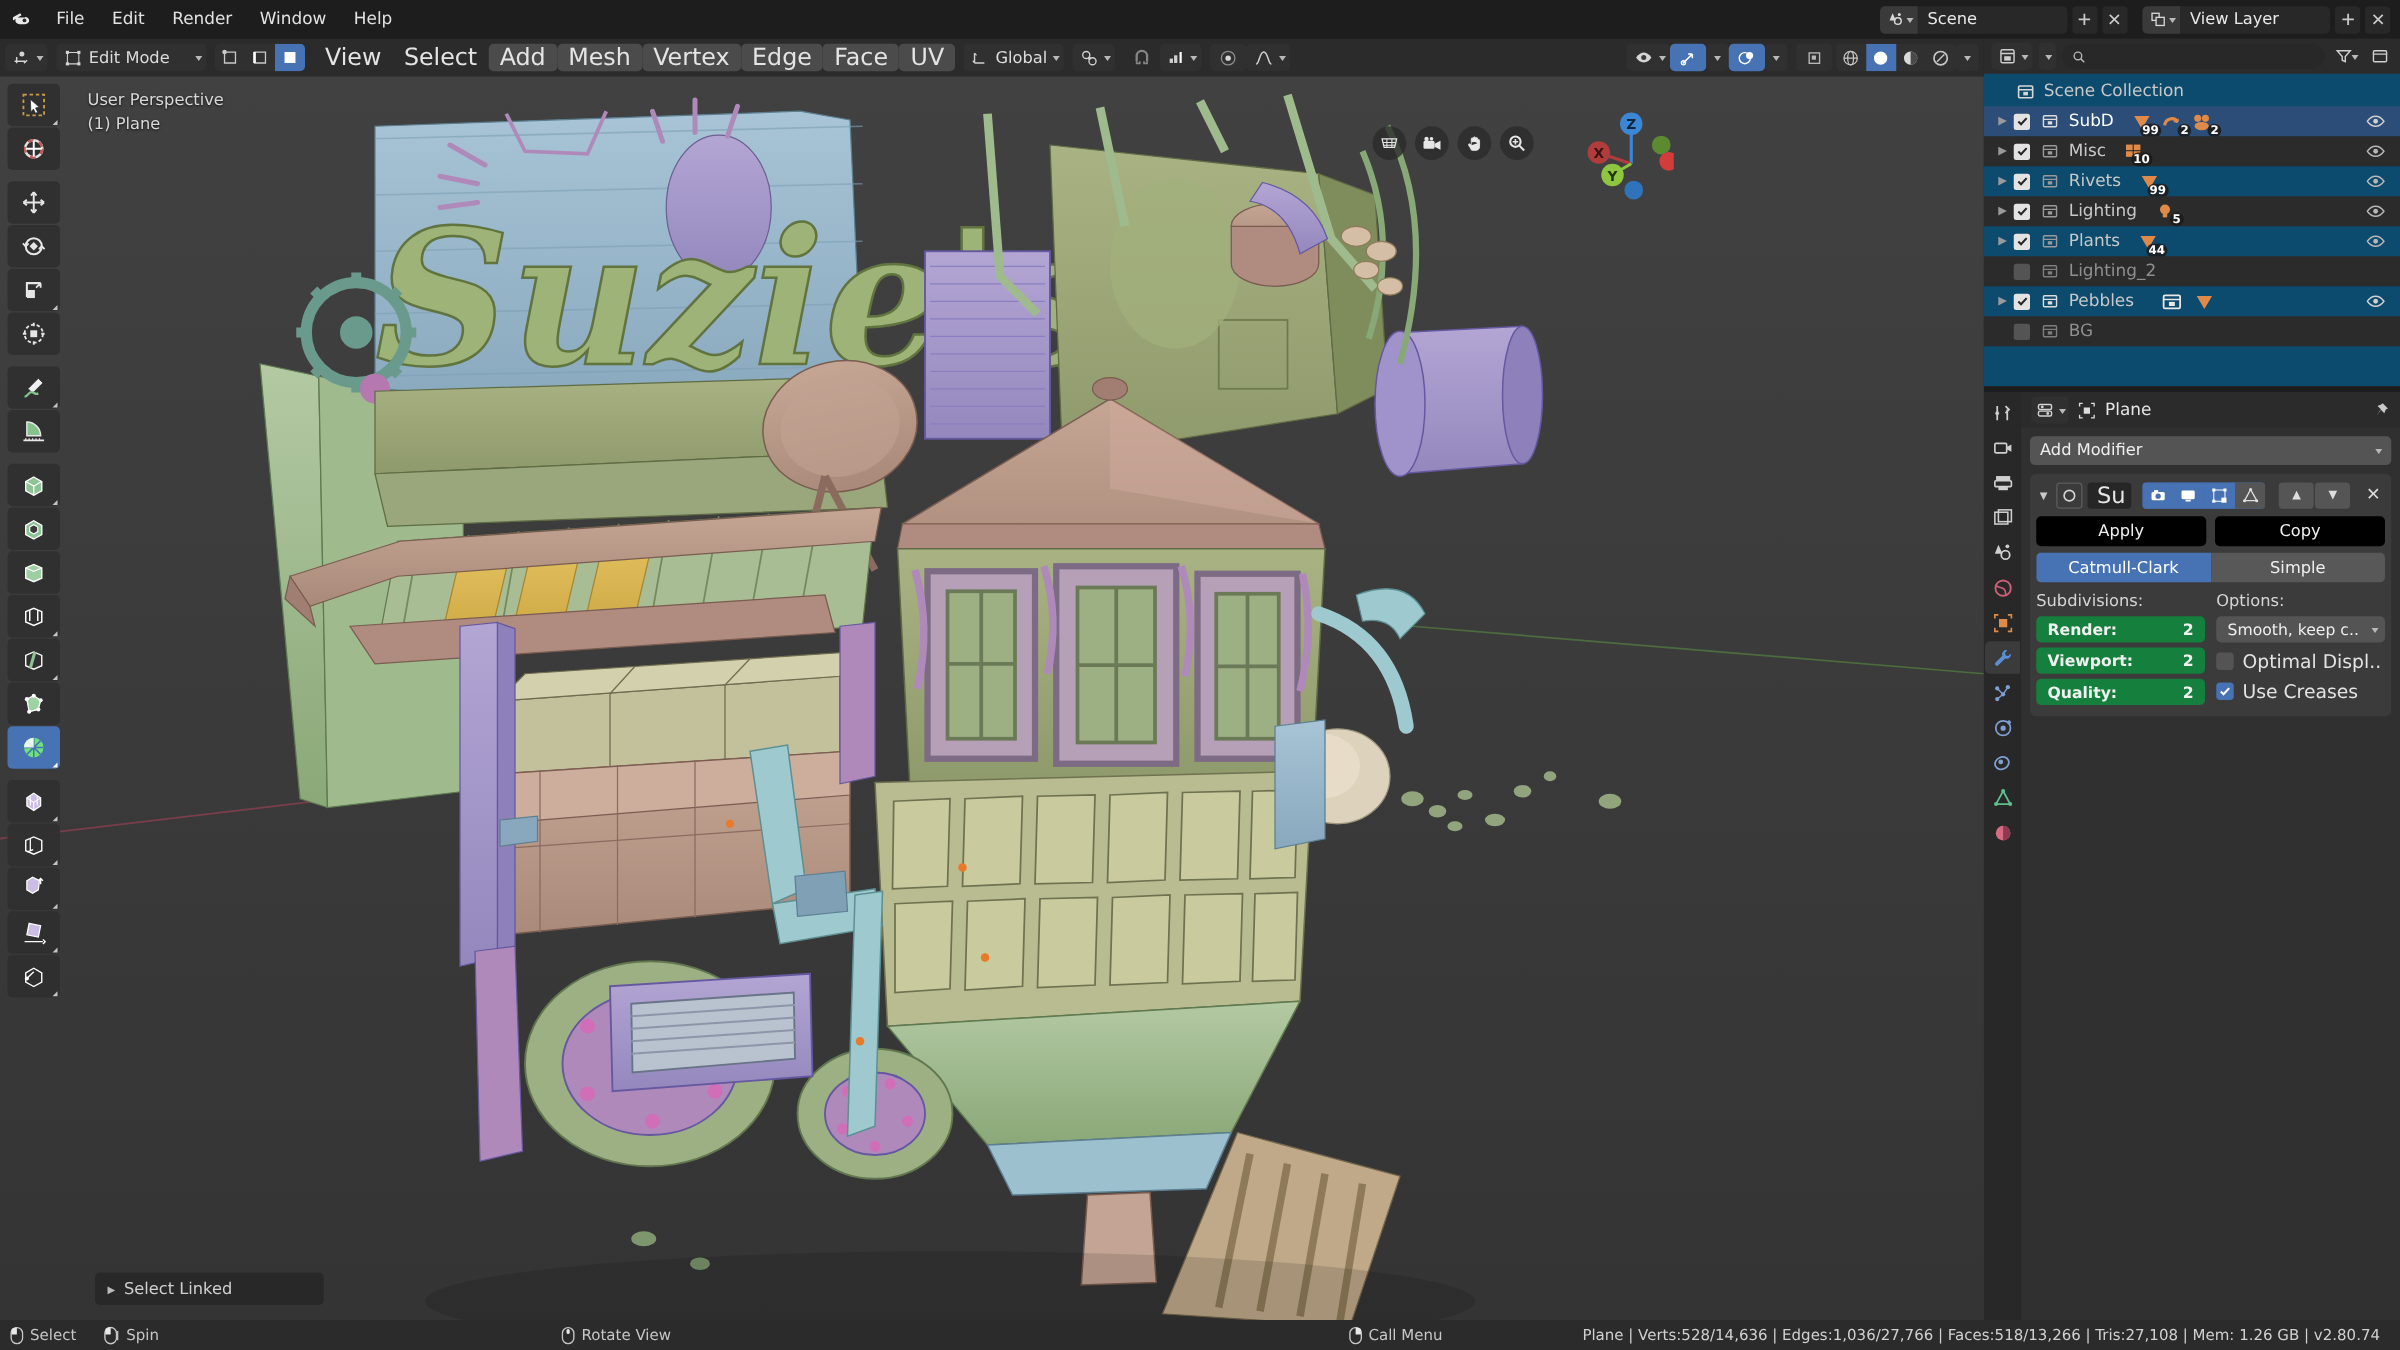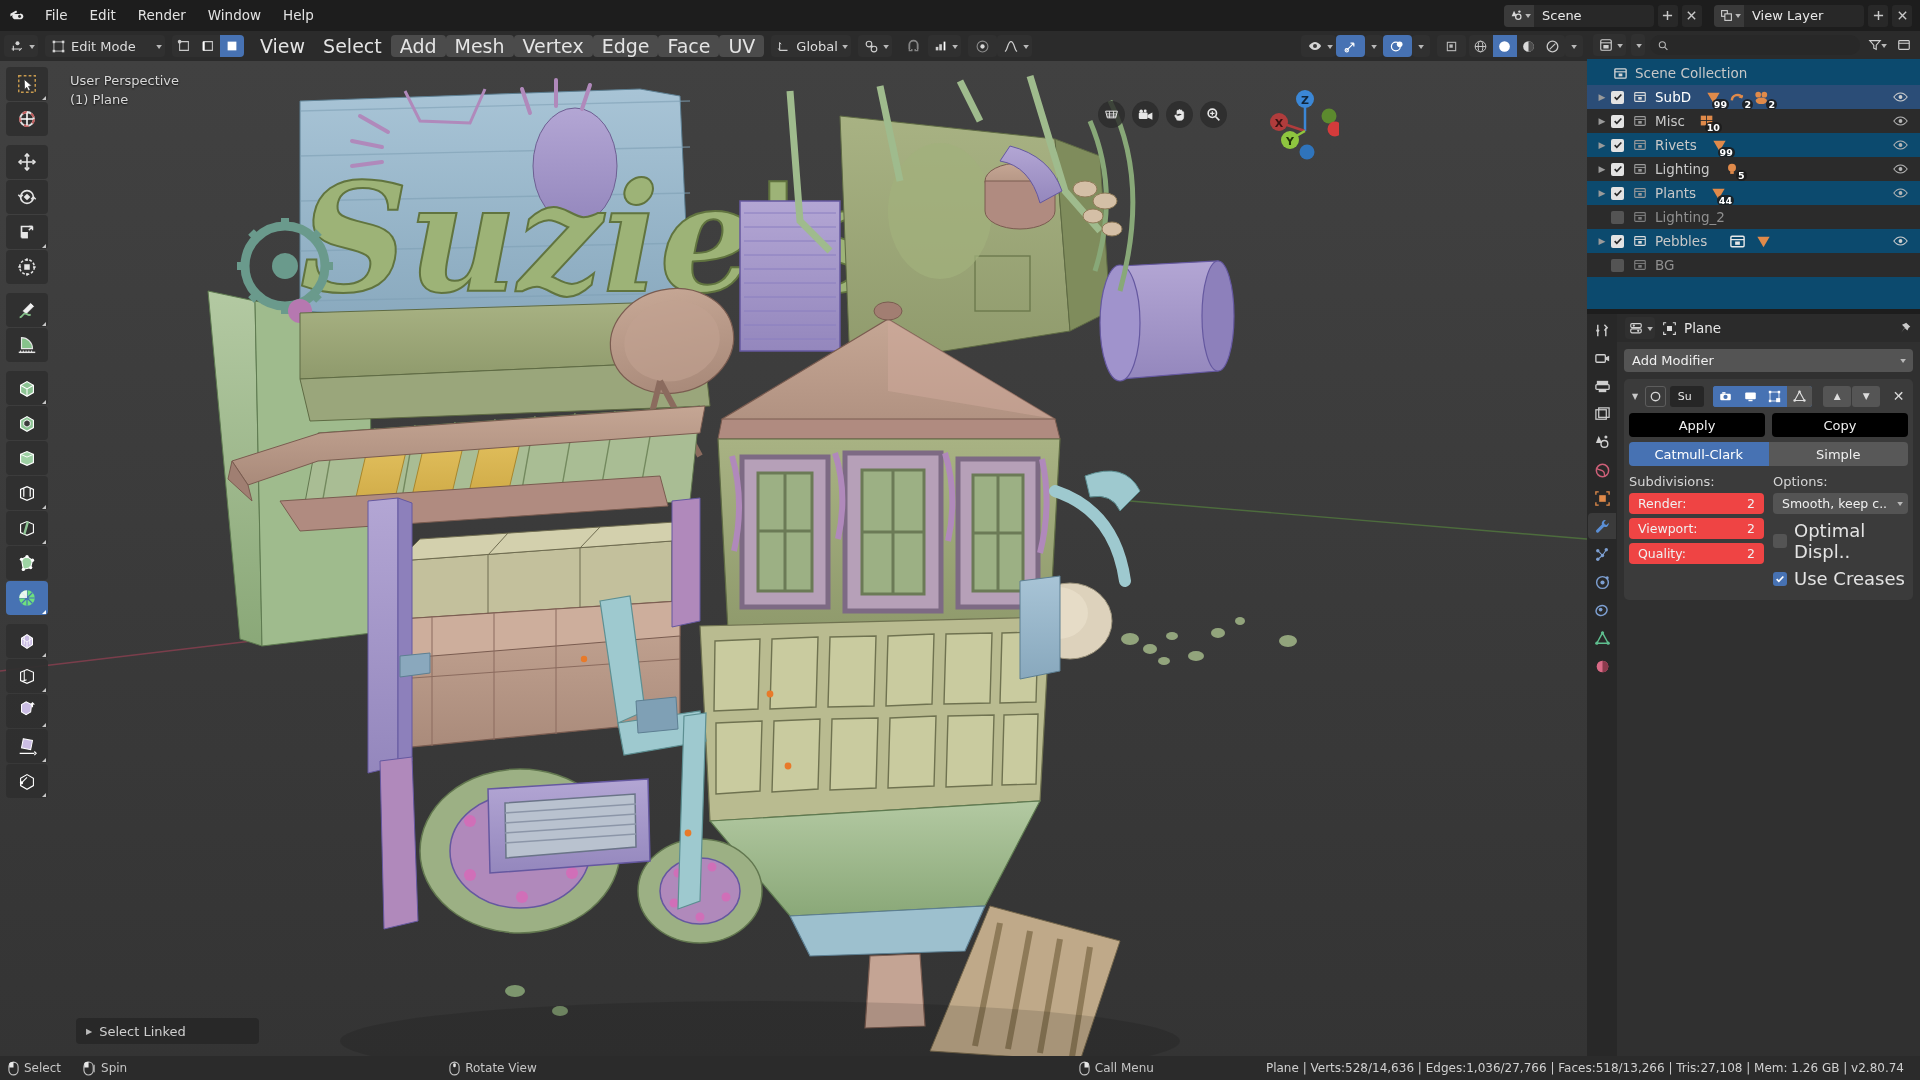--- a/index.html
+++ b/index.html
@@ -102,44 +102,44 @@
   .pin{ margin-left:auto; }
   .pb-content{ padding:7px; }
   .addmod{ height:23px; background:#545454; border-radius:4px; display:flex; align-items:center;
      justify-content:space-between; padding:0 8px; font-size:13px; color:#efefef;}
   .modpanel{ margin-top:7px; background:#3b3b3b; border-radius:5px; padding:5px;}
   .modhead{ display:flex; align-items:center; gap:4px; height:24px;}
   .mh-tri{ font-size:8px; color:#c9c9c9; width:14px; text-align:center;}
   .mh-ico{ width:24px; height:21px; display:flex; align-items:center; justify-content:center;
     border:1px solid #5d5d5d; border-radius:3px;}
   .mh-name{ background:#262626; border-radius:3px; height:21px; min-width:34px; padding:0 8px;
-     font-size:11px; display:flex; align-items:center;}
+     font-size:18px; display:flex; align-items:center;}
   .tog-row{ display:flex; background:#4772b3; border-radius:3px; overflow:hidden; margin-left:5px;}
   .tog{ width:29px; height:21px; display:flex; align-items:center; justify-content:center; background:#4772b3;}
   .tog.off{ background:#555555;}
   .arrows{ display:flex; gap:1px; margin-left:7px;}
   .arrb{ width:28px; height:21px; background:#555555; border-radius:3px;
      display:flex; align-items:center; justify-content:center; font-size:9px; color:#ddd;}
   .closeb{ width:22px; height:21px; display:flex; align-items:center; justify-content:center;
       margin-left:5px; color:#dadada; font-size:14px;}
   .row2{ display:flex; gap:7px; margin-top:5px;}
   .pbtn{ flex:1; height:24px; background:#000000; border-radius:4px; display:flex;
      align-items:center; justify-content:center; font-size:13px; color:#efefef;}
   .segrow{ display:flex; margin-top:5px; border-radius:4px; overflow:hidden;}
   .segb{ flex:1; height:24px; display:flex; align-items:center; justify-content:center;
      font-size:13px; background:#585858; color:#efefef;}
   .segb.on{ background:#4772b3; color:#fff;}
   .cols{ display:flex; gap:9px; margin-top:8px;}
   .col{ flex:1;}
   .lbl{ font-size:13px; color:#d5d5d5; margin-bottom:4px; display:block;}
-  .field{ height:21px; background:#ef4444; border-radius:4px; display:flex; align-items:center;
-    justify-content:space-between; padding:0 9px; font-size:12.5px; color:#f0f0f0; margin-bottom:4px;}
+  .field{ height:21px; background:#15803d; border-radius:4px; display:flex; align-items:center;
+    justify-content:space-between; padding:0 9px; font-size:12.5px; color:#f0f0f0; margin-bottom:4px;font-weight:bold;}
   .ddown{ height:21px; background:#545454; border-radius:4px; display:flex; align-items:center;
     justify-content:space-between; padding:0 6px 0 9px; font-size:12.5px; color:#f0f0f0; margin-bottom:6px;}
-  .ckrow{ display:flex; align-items:center; gap:7px; margin-bottom:6px; font-size:18px; color:#e3e3e3;}
+  .ckrow{ display:flex; align-items:center; gap:7px; margin-bottom:6px; font-size:15px; color:#e3e3e3;}
   .ck{ width:14px; height:14px; border-radius:3px; background:#545454; flex:0 0 14px;
      display:flex; align-items:center; justify-content:center;}
   .ck.on{ background:#4772b3;}
 
   
   .statusbar{ height:24px; background:#2b2b2b; display:flex; align-items:center; flex:0 0 24px;
      font-size:12px; color:#c6c6c6; padding:0 8px;}
   .kgrp{ display:flex; align-items:center; gap:5px; margin-right:22px;}
   .status-right{ margin-left:auto; color:#d0d0d0; font-size:12px; padding-right:8px;}
   svg{ display:block; }

